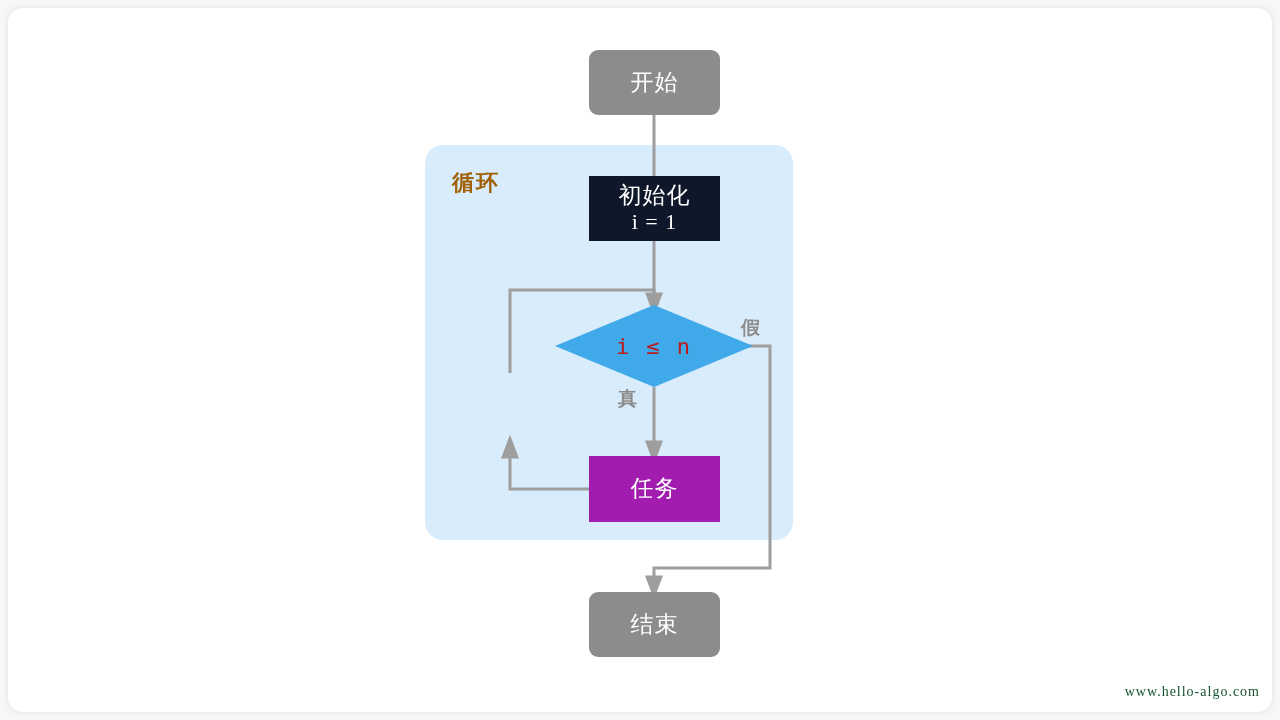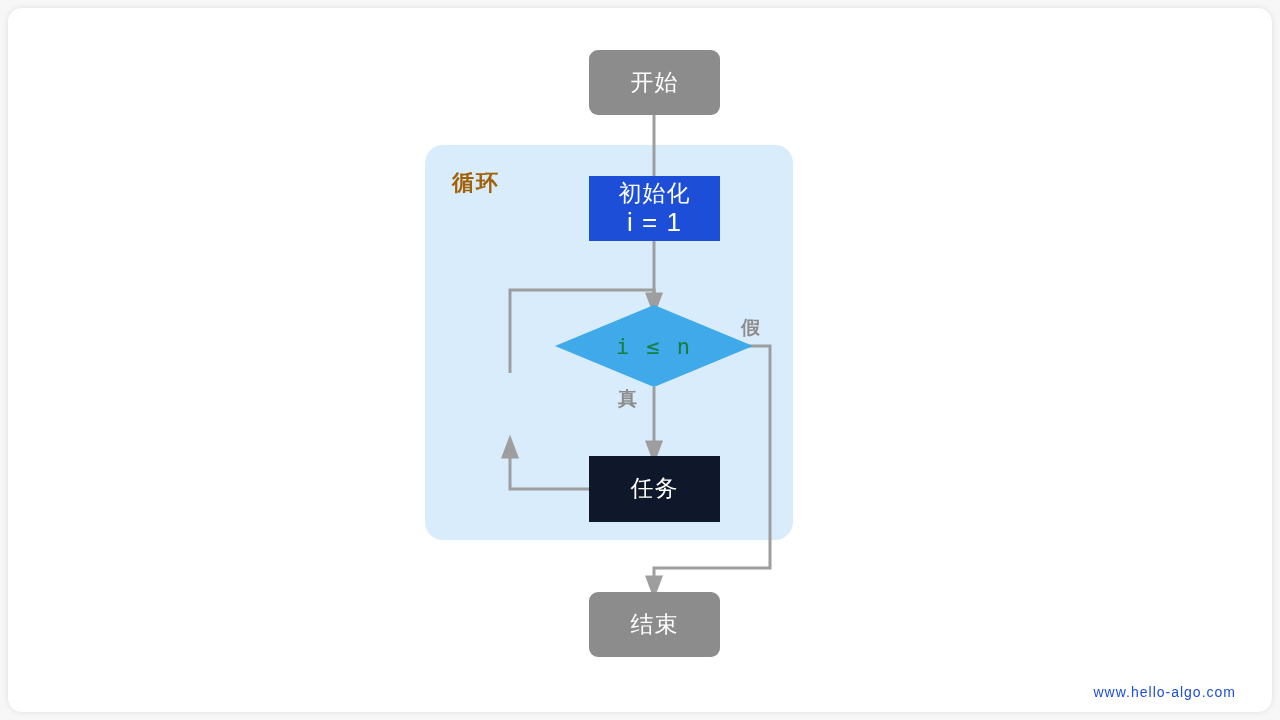--- a/index.html
+++ b/index.html
@@ -46,30 +46,30 @@
     text-align: center;
     line-height: 1.18;
     box-sizing: border-box;
   }
   .node .cn {
     font-family: "Liberation Sans", "DejaVu Sans", sans-serif;
     font-size: 23px;
     letter-spacing: 1px;
   }
   .node .code {
-    font-family: Liberation Sans, sans-serif;
-    font-size: 26px;
+    font-family: Liberation Serif, serif;
+    font-size: 22px;
     letter-spacing: 1px;
   }
   .terminator {
     background: #8c8c8c;
     border-radius: 9px;
   }
-  .process-blue { background: #1d4ed8; }
-  .process-green { background: #0f172a; }
+  .process-blue { background: #0f172a; }
+  .process-green { background: #a21caf; }
 
   
   #loop-box {
     position: absolute;
     background: #d9ecfb;
     border-radius: 18px;
   }
   #loop-label {
     position: absolute;
     color: #a16207;
@@ -84,41 +84,41 @@
     position: absolute;
   }
   #decision-text {
     position: absolute;
     left: 0; top: 0;
     width: 100%;
     height: 100%;
     display: flex;
     align-items: center;
     justify-content: center;
-    color: #15803d;
+    color: #b91c1c;
     font-family: "DejaVu Sans Mono", "Liberation Mono", monospace;
     font-size: 22px;
     letter-spacing: 2px;
   }
 
   .edge-label {
     position: absolute;
     color: #8c8c8c;
     font-weight: bold;
     font-size: 19px;
     font-family: "Liberation Sans", "DejaVu Sans", sans-serif;
     letter-spacing: 1px;
   }
 
   #watermark {
     position: absolute;
-    right: 44px;
+    right: 20px;
     bottom: 20px;
-    color: #1d4ed8;
-    font-family: Liberation Sans, sans-serif;
+    color: #14532d;
+    font-family: Liberation Serif, serif;
     font-size: 14px;
     letter-spacing: 1px;
   }
 </style>
 </head>
 <body>
 
 <div id="page">
   <div id="card"></div>
 

